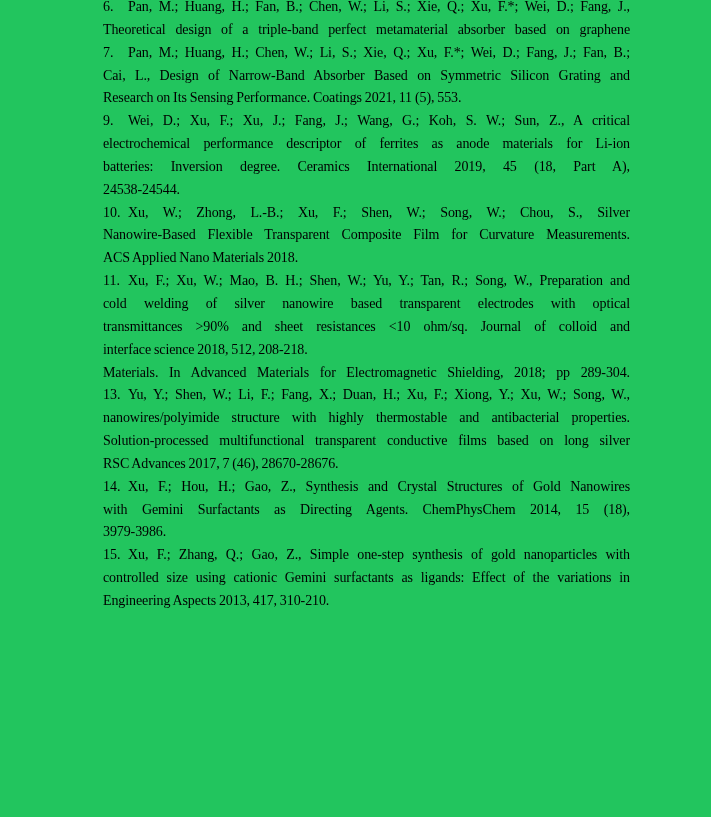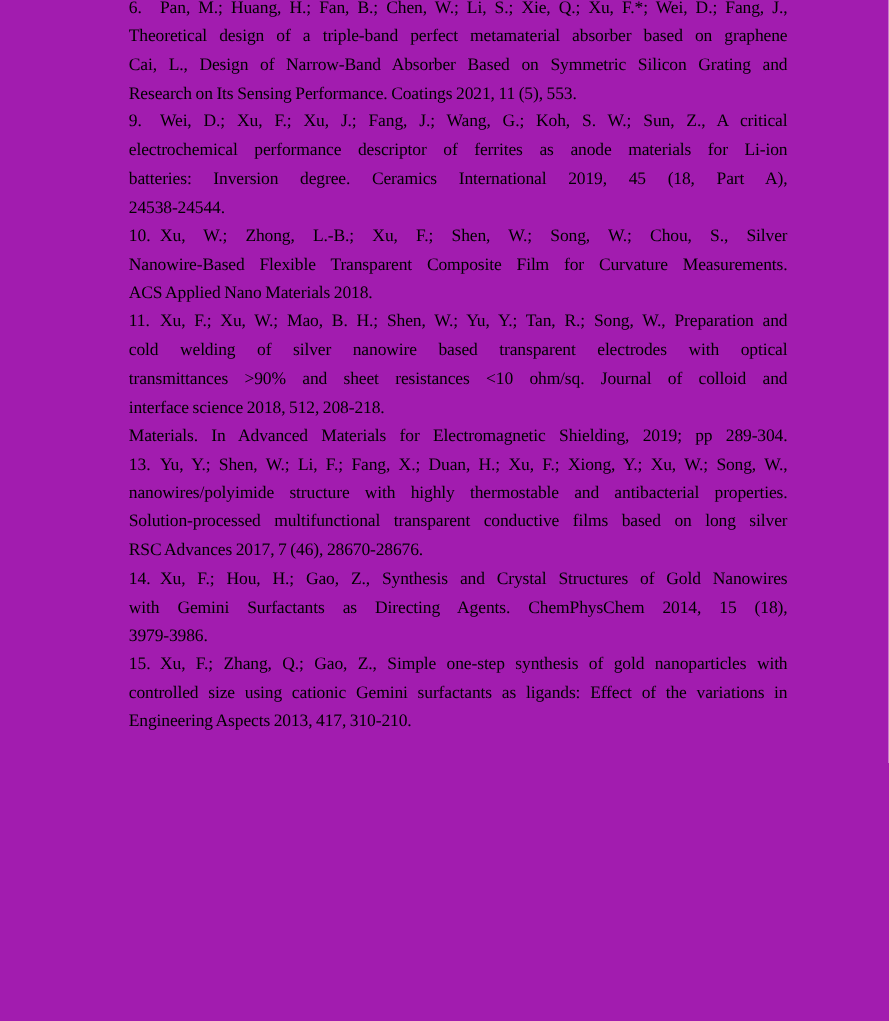--- a/index.html
+++ b/index.html
@@ -4,21 +4,21 @@
 <style>
   html, body {
     margin: 0;
     padding: 0;
     background: #ffffff;
   }
   .page {
     position: relative;
     width: 711px;
     height: 817px;
-    background: #a21caf;
+    background: #22c55e;
     overflow: hidden;
   }
   .textblock {
     position: absolute;
     left: 103px;
     top: -4px;
     width: 527px;
   }
   .ref {
     margin: 0;
@@ -51,20 +51,21 @@
 
 <div class="page">
   <div class="textblock">
 
     <div class="ref">
       <div class="line"><span class="num">6.</span><span>Pan, M.; Huang, H.; Fan, B.; Chen, W.; Li, S.; Xie, Q.; Xu, F.*; Wei, D.; Fang, J.,</span></div>
       <div class="line">Theoretical design of a triple-band perfect metamaterial absorber based on graphene</div>
     </div>
 
     <div class="ref">
+      <div class="line"><span class="num">7.</span><span>Pan, M.; Huang, H.; Chen, W.; Li, S.; Xie, Q.; Xu, F.*; Wei, D.; Fang, J.; Fan, B.;</span></div>
       <div class="line">Cai, L., Design of Narrow-Band Absorber Based on Symmetric Silicon Grating and</div>
       <div class="line last">Research on Its Sensing Performance. Coatings 2021, 11 (5), 553.</div>
     </div>
 
 
     <div class="ref">
       <div class="line"><span class="num">9.</span><span>Wei, D.; Xu, F.; Xu, J.; Fang, J.; Wang, G.; Koh, S. W.; Sun, Z., A critical</span></div>
       <div class="line">electrochemical performance descriptor of ferrites as anode materials for Li-ion</div>
       <div class="line">batteries: Inversion degree. Ceramics International 2019, 45 (18, Part A),</div>
       <div class="line last">24538-24544.</div>
@@ -77,21 +78,21 @@
     </div>
 
     <div class="ref">
       <div class="line"><span class="num">11.</span><span>Xu, F.; Xu, W.; Mao, B. H.; Shen, W.; Yu, Y.; Tan, R.; Song, W., Preparation and</span></div>
       <div class="line">cold welding of silver nanowire based transparent electrodes with optical</div>
       <div class="line">transmittances &gt;90% and sheet resistances &lt;10 ohm/sq. Journal of colloid and</div>
       <div class="line last">interface science 2018, 512, 208-218.</div>
     </div>
 
     <div class="ref">
-      <div class="line">Materials. In Advanced Materials for Electromagnetic Shielding, 2019; pp 289-304.</div>
+      <div class="line">Materials. In Advanced Materials for Electromagnetic Shielding, 2018; pp 289-304.</div>
     </div>
 
     <div class="ref">
       <div class="line"><span class="num">13.</span><span>Yu, Y.; Shen, W.; Li, F.; Fang, X.; Duan, H.; Xu, F.; Xiong, Y.; Xu, W.; Song, W.,</span></div>
       <div class="line">nanowires/polyimide structure with highly thermostable and antibacterial properties.</div>
       <div class="line">Solution-processed multifunctional transparent conductive films based on long silver</div>
       <div class="line last">RSC Advances 2017, 7 (46), 28670-28676.</div>
     </div>
 
     <div class="ref">

